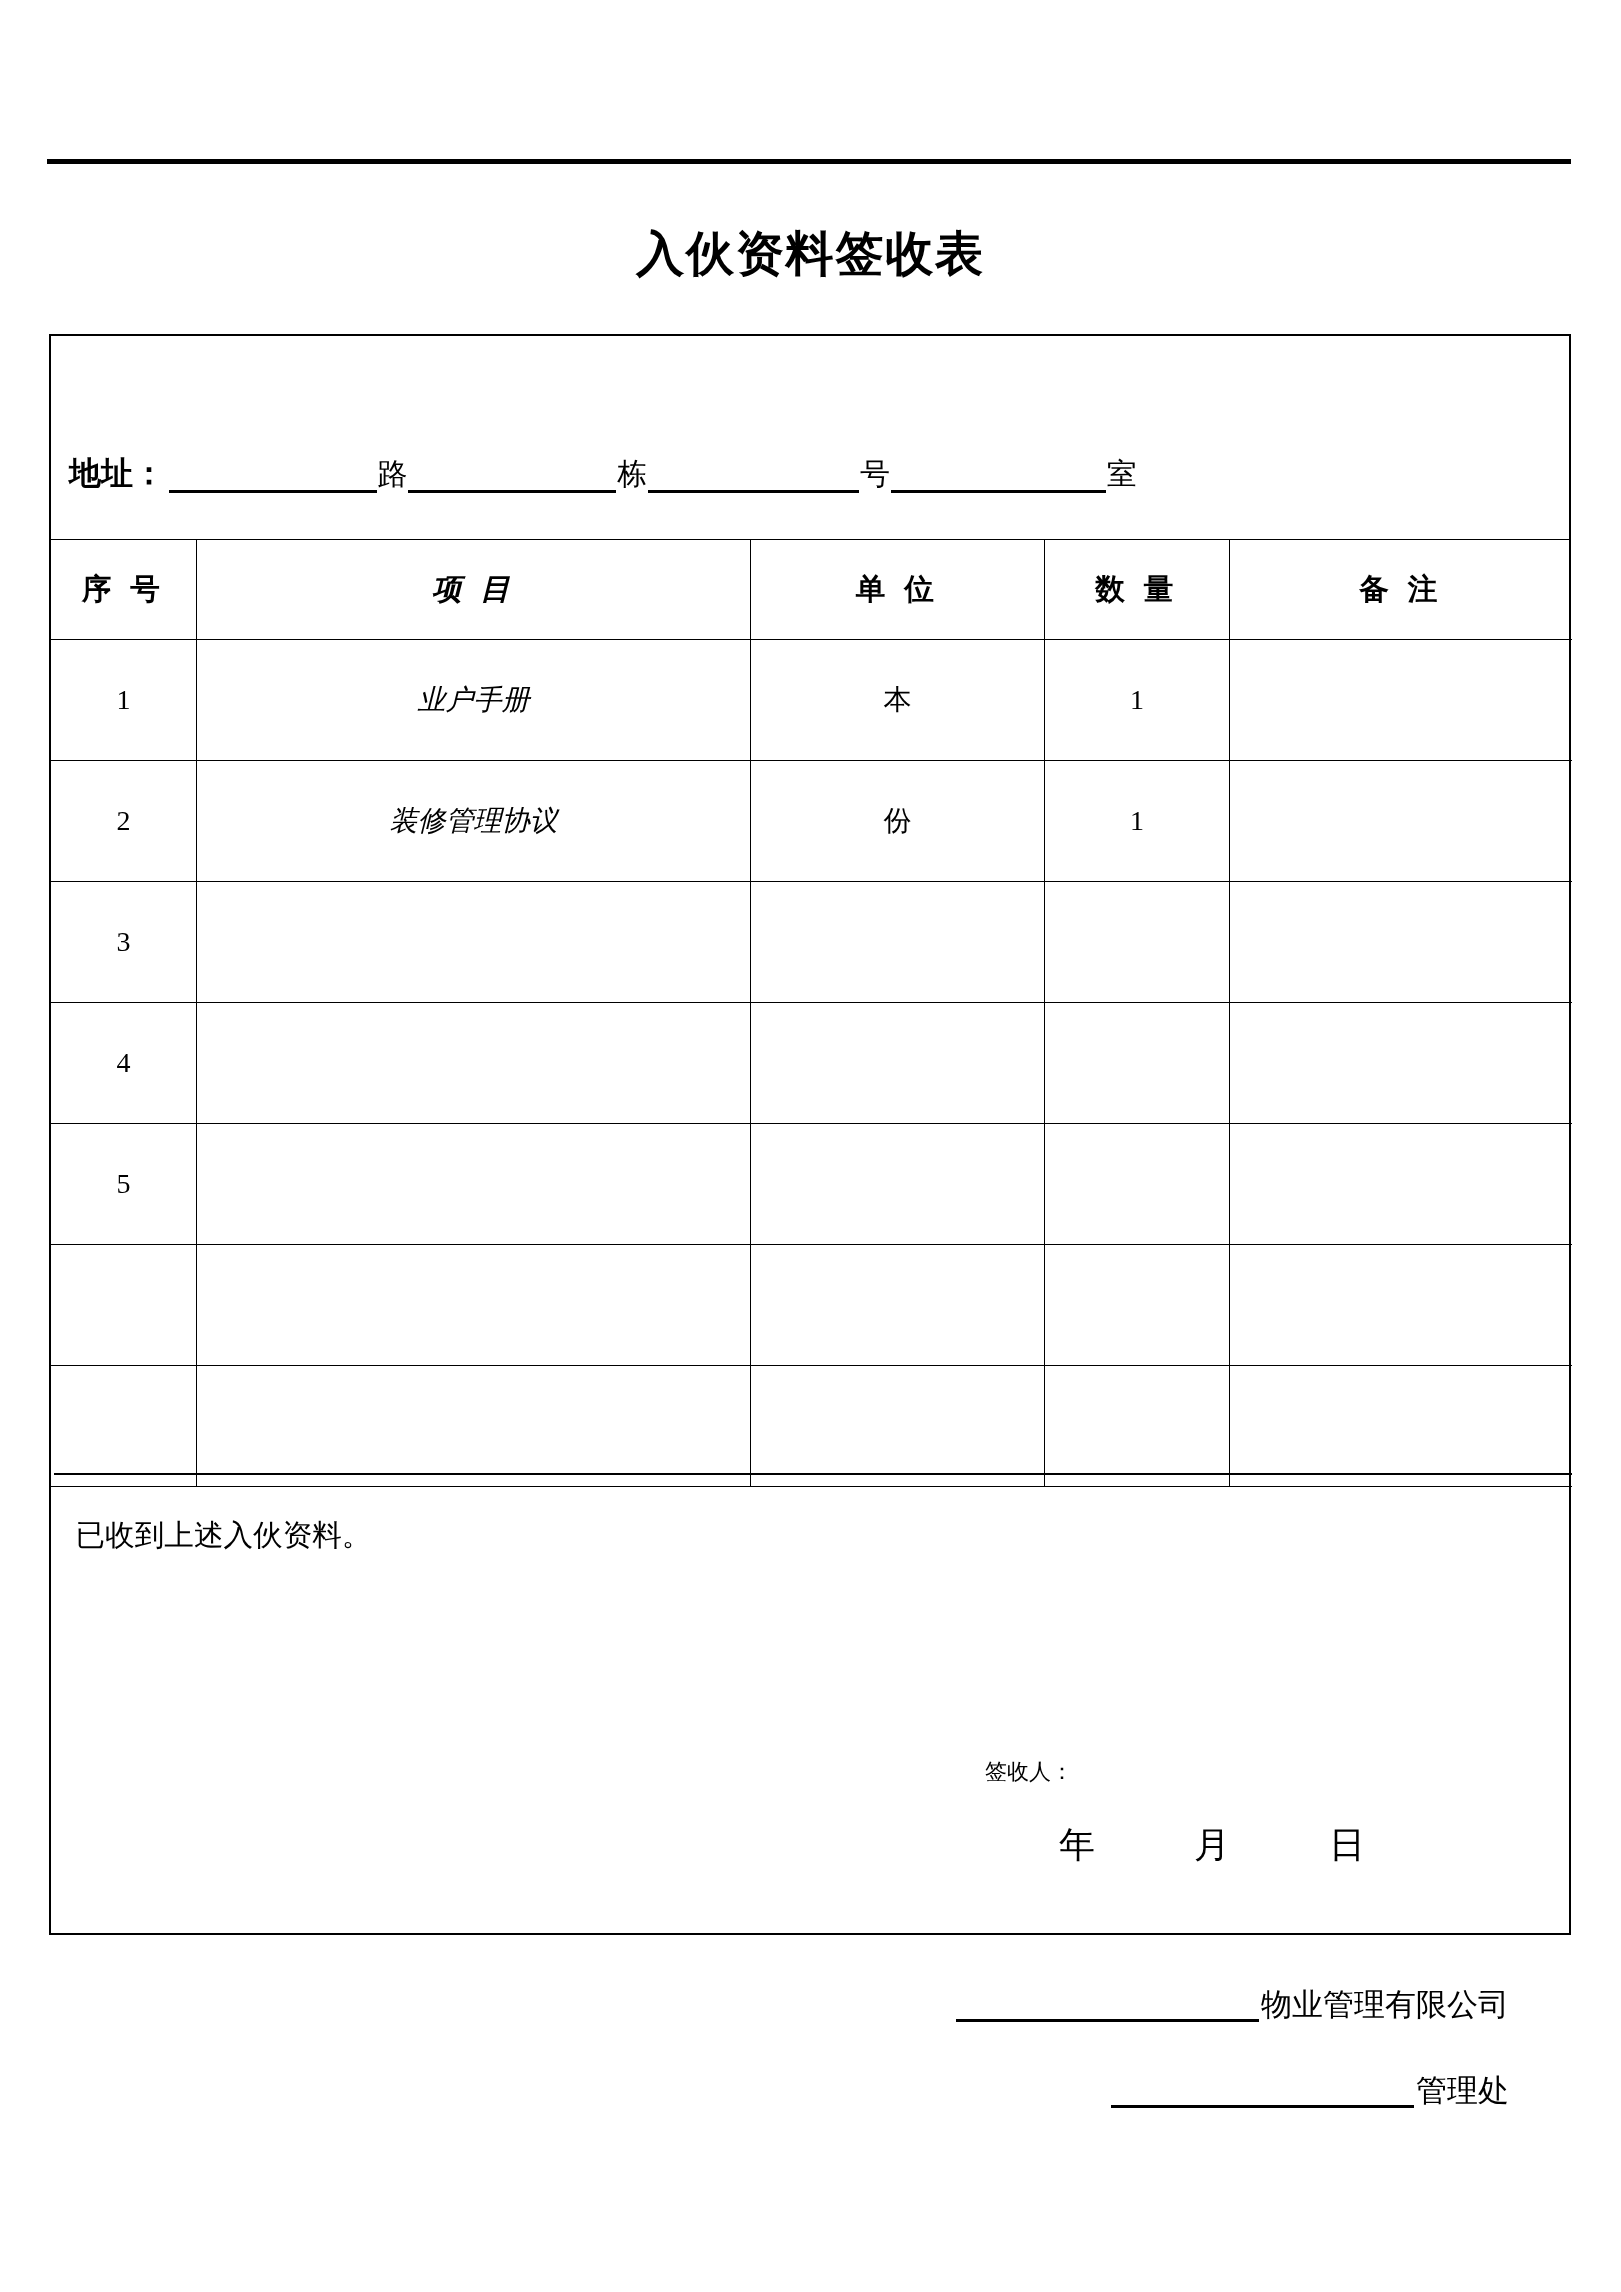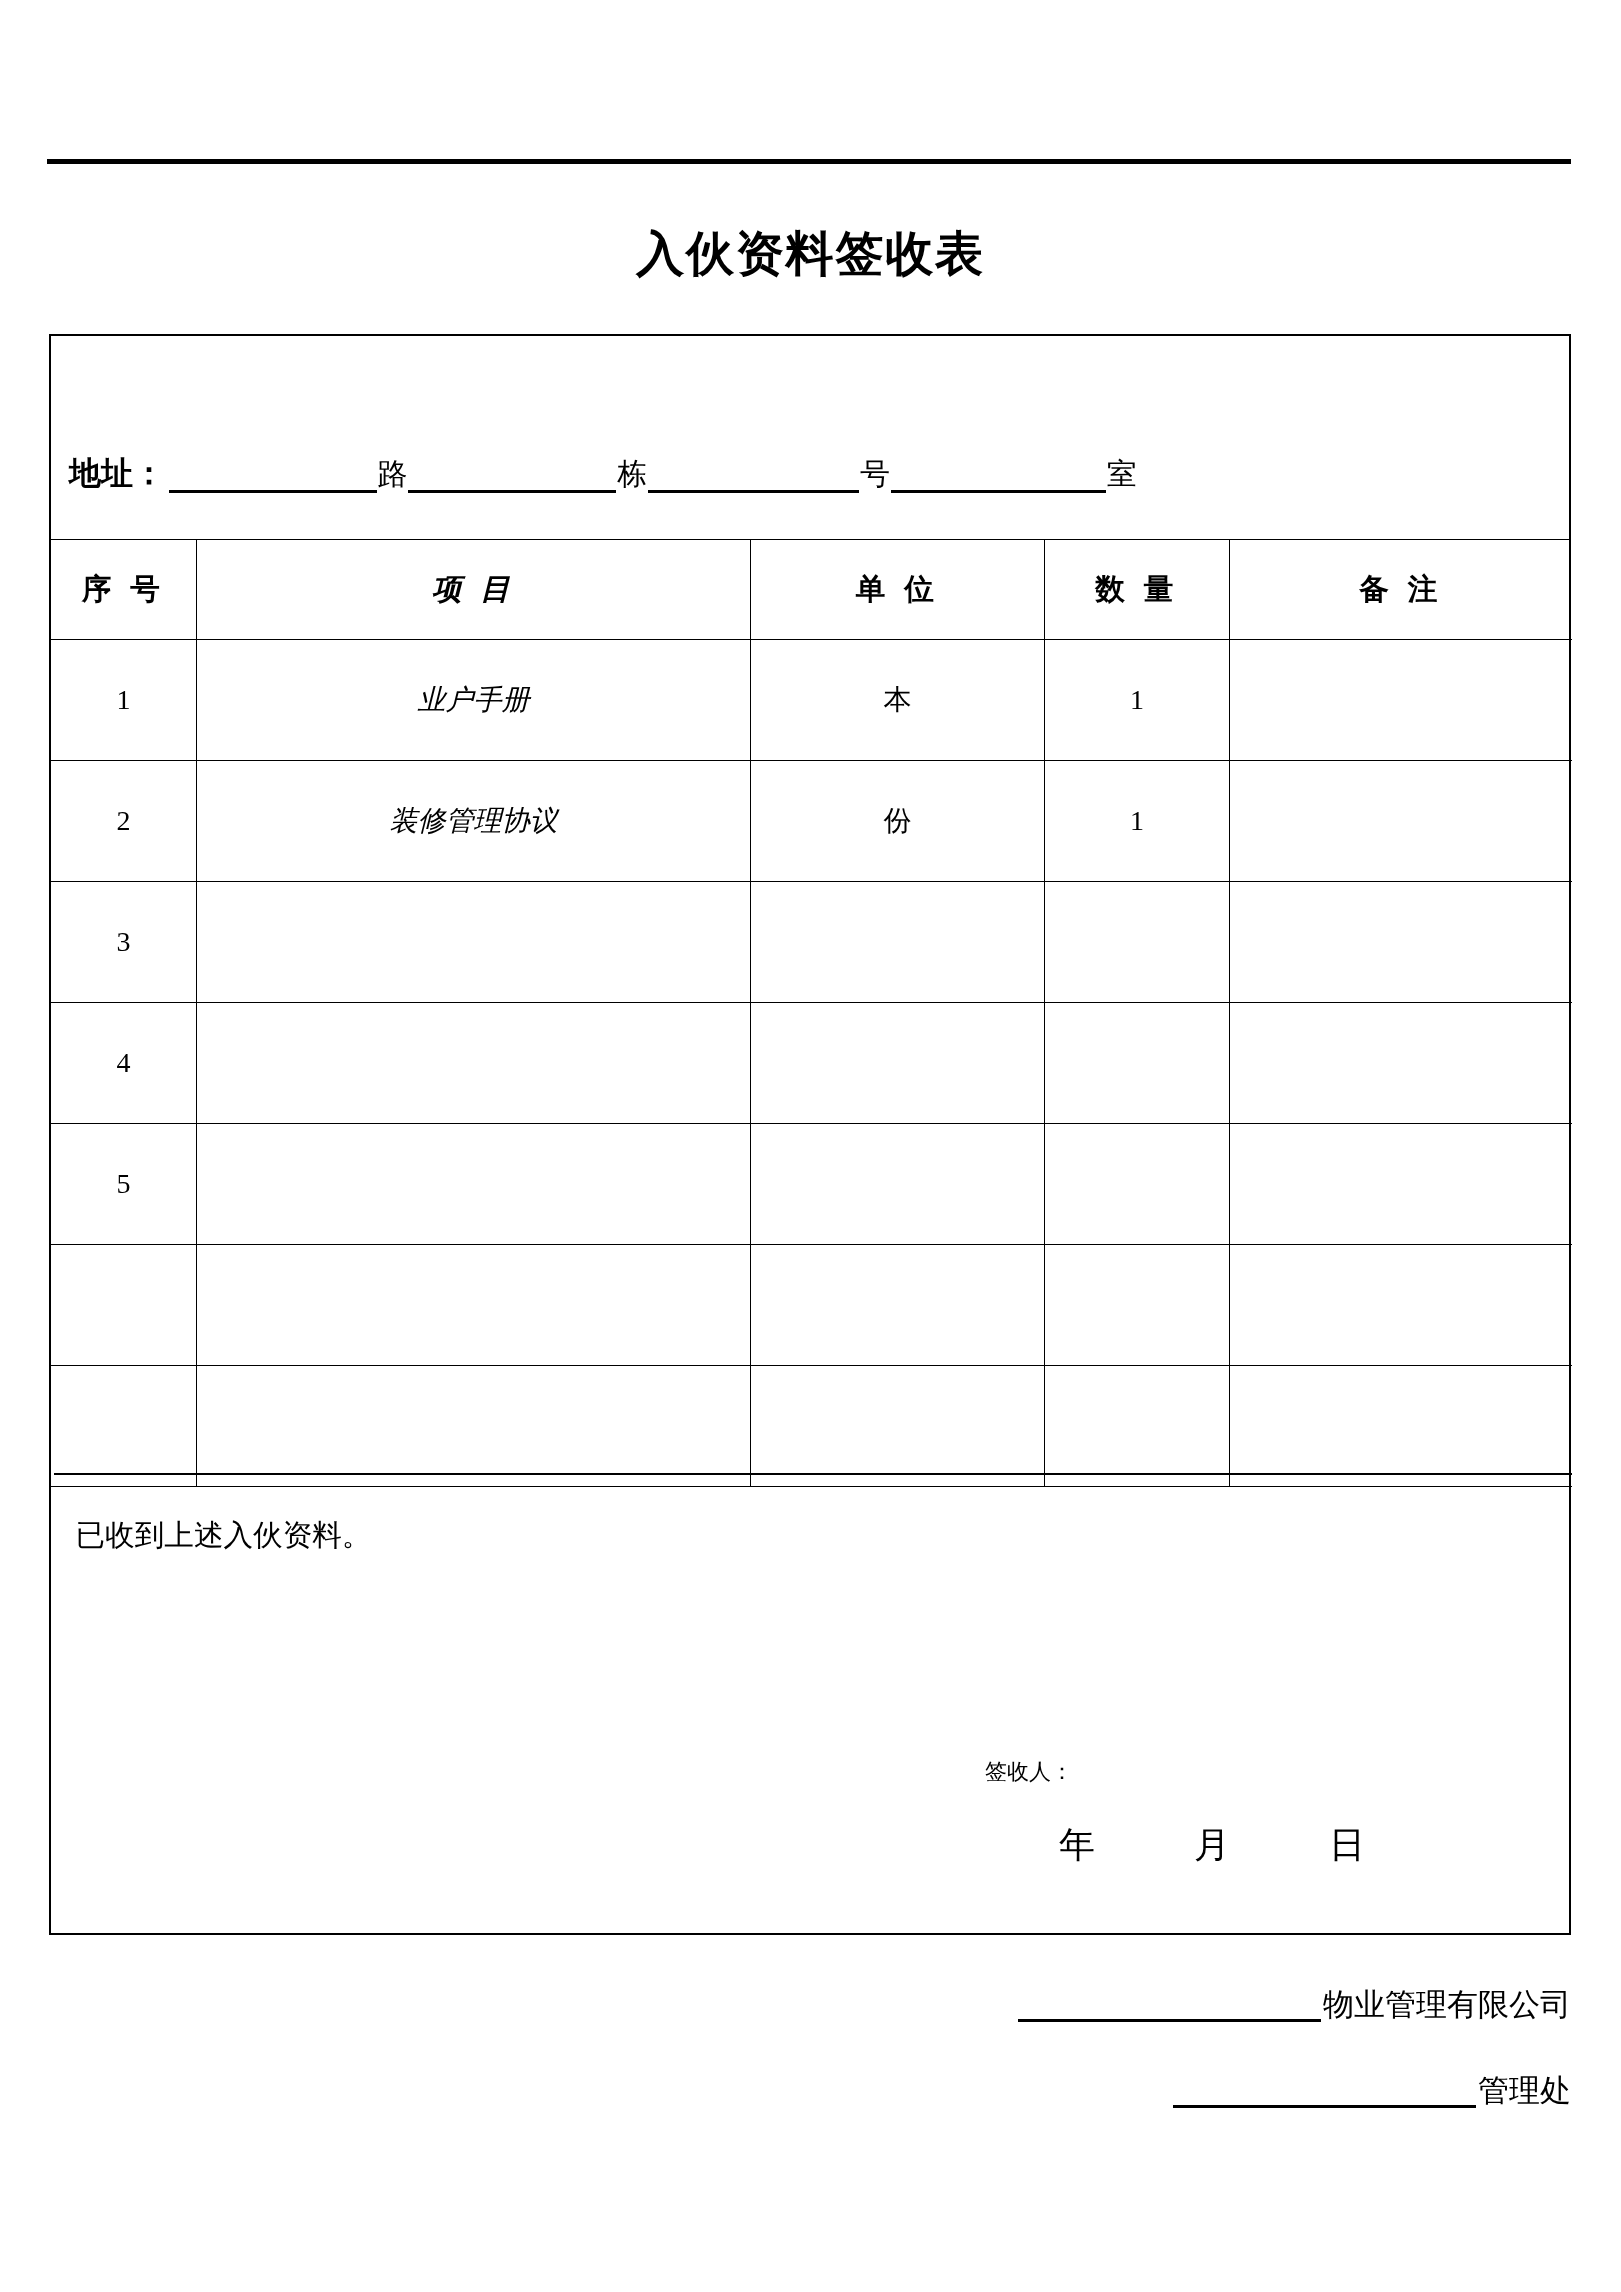--- a/index.html
+++ b/index.html
@@ -176,21 +176,21 @@
   .footer {
     position: absolute;
     left: 0;
     top: 1988px;
     width: 1621px;
   }
   .footer-row {
     display: flex;
     align-items: flex-end;
     justify-content: flex-end;
-    padding-right: 50px;
+    padding-right: 112px;
     white-space: nowrap;
     margin-left: 18px;
   }
   .footer-row + .footer-row { margin-top: 52px; }
   .footer-rule {
     display: inline-block;
     border-bottom: 3.6px solid #000000;
     height: 30px;
     width: 303px;
   }

